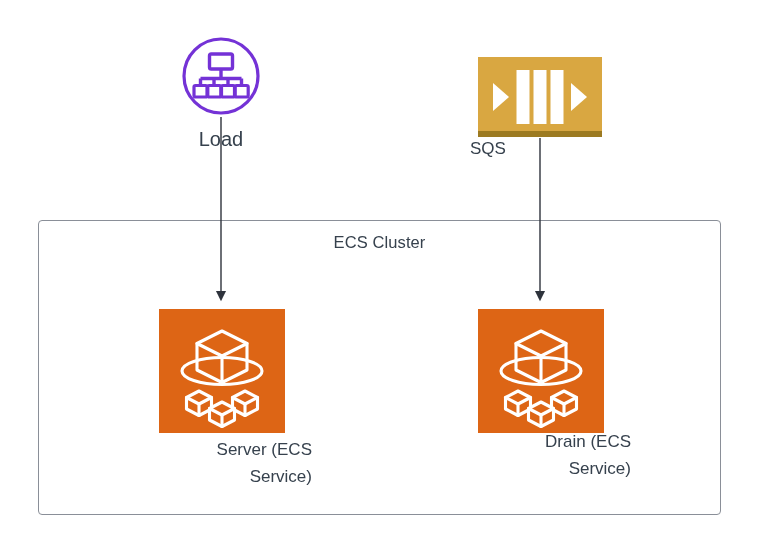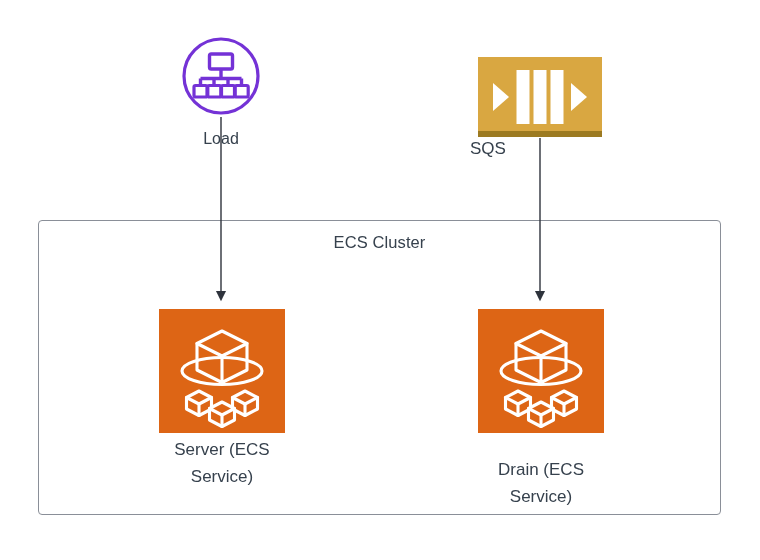--- a/index.html
+++ b/index.html
@@ -54,21 +54,21 @@
     left: 181px;
     top: 36px;
     width: 80px;
     height: 80px;
   }
   #lb-label {
     left: 150px;
     top: 126px;
     width: 142px;
     text-align: center;
-    font-size: 16px;
+    font-size: 20px;
     line-height: 26px;
     color: #36414d;
   }
 
   
   #sqs-icon {
     left: 478px;
     top: 57px;
     width: 124px;
     height: 80px;
@@ -85,27 +85,27 @@
   
   .ecs-tile {
     width: 126px;
     height: 124px;
   }
   #ecs-server-icon { left: 159px; top: 309px; }
   #ecs-drain-icon  { left: 478px; top: 309px; }
 
   .ecs-caption {
     width: 180px;
-    text-align: center;
+    text-align: right;
     font-size: 17px;
     line-height: 27px;
     color: #36414d;
   }
   #ecs-server-label { left: 132px; top: 436px; }
-  #ecs-drain-label  { left: 451px; top: 456px; }
+  #ecs-drain-label  { left: 451px; top: 428px; }
 </style>
 </head>
 <body>
 
 <div id="canvas">
 
   <div class="node" id="cluster-box"></div>
   <div class="node" id="cluster-label">ECS Cluster</div>
 
   <svg id="connectors" viewBox="0 0 760 560" xmlns="http://www.w3.org/2000/svg">

